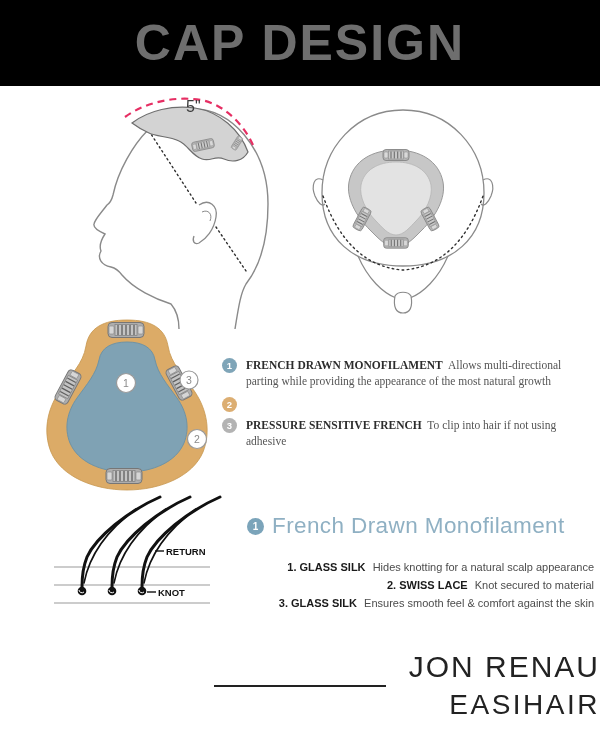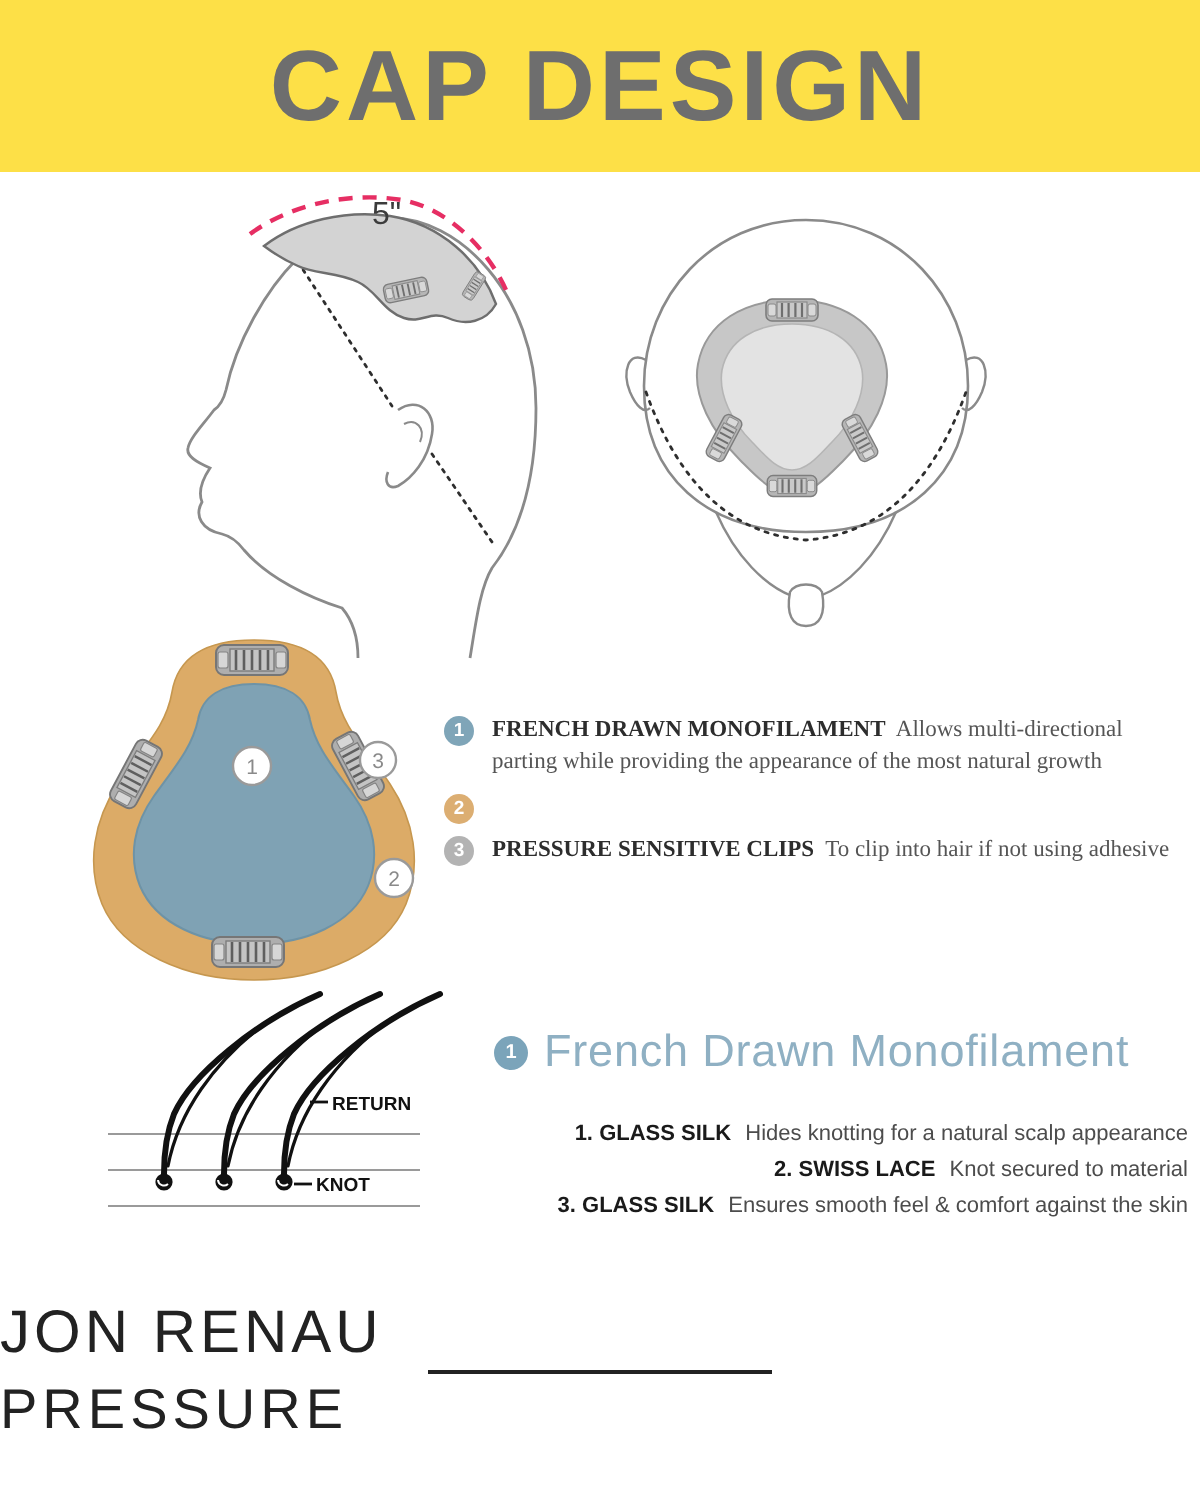--- a/index.html
+++ b/index.html
@@ -1,20 +1,20 @@
 <!DOCTYPE html>
 <html><head>
 <meta charset="utf-8">
 <style>
   html,body{margin:0;padding:0;background:#ffffff;}
   .stage{position:relative;width:600px;height:750px;background:#ffffff;overflow:hidden;
          font-family:"Liberation Sans", sans-serif;}
 
   
-  .header-band{position:absolute;left:0;top:0;width:600px;height:86px;background:#fde047;
+  .header-band{position:absolute;left:0;top:0;width:600px;height:86px;background:#000000;
                display:flex;align-items:center;justify-content:center;}
   .header-band h1{margin:0;font-size:50px;font-weight:bold;letter-spacing:2px;color:#6e6e6e;}
 
   
   .svg-abs{position:absolute;}
   svg text{font-family:"Liberation Sans", sans-serif;}
 
   
   .legend{position:absolute;left:222px;top:357px;width:374px;}
   .legend-item{display:flex;align-items:flex-start;gap:9px;margin-bottom:7px;}
@@ -32,21 +32,21 @@
             font-size:10px;font-weight:bold;display:flex;align-items:center;justify-content:center;}
   .mh-title{font-size:22.5px;color:#8fb0c3;letter-spacing:0.4px;}
 
   
   .layers{position:absolute;left:222px;top:558px;width:372px;}
   .layer-row{height:18px;line-height:18px;font-size:11px;white-space:nowrap;text-align:right;}
   .layer-row b{color:#1a1a1a;}
   .layer-row .ly-desc{color:#4c4c4c;margin-left:4px;}
 
   
-  .footer{position:absolute;left:0;top:652px;width:600px;text-align:left;color:#222222;}
+  .footer{position:absolute;left:0;top:652px;width:600px;text-align:right;color:#222222;}
   .brand-top{font-size:30px;font-weight:300;letter-spacing:2px;line-height:30px;}
   .brand-rule{width:172px;height:2px;background:#222222;margin:3px auto 3px auto;}
   .brand-bottom{font-size:28px;font-weight:300;letter-spacing:2.5px;line-height:29px;}
 </style>
 </head>
 <body>
 
 <div class="stage">
 
   <div class="header-band">
@@ -149,21 +149,21 @@
     <div class="legend-item">
       <span class="legend-dot dot-1">1</span>
       <p class="legend-text"><b>FRENCH DRAWN MONOFILAMENT</b>&nbsp;
          <span>Allows multi-directional parting while providing the appearance of the most natural growth</span></p>
     </div>
     <div class="legend-item tight">
       <span class="legend-dot dot-2">2</span>
     </div>
     <div class="legend-item">
       <span class="legend-dot dot-3">3</span>
-      <p class="legend-text"><b>PRESSURE SENSITIVE CLIPS</b>&nbsp;
+      <p class="legend-text"><b>PRESSURE SENSITIVE FRENCH</b>&nbsp;
          <span>To clip into hair if not using adhesive</span></p>
     </div>
   </div>
 
   <div class="mono-heading">
     <span class="mh-badge">1</span>
     <span class="mh-title">French Drawn Monofilament</span>
   </div>
 
   <svg class="svg-abs" style="left:50px;top:495px;" width="185" height="130" viewBox="0 0 185 130">
@@ -211,16 +211,16 @@
     <div class="layer-row">
       <b>3.</b>
       <b>GLASS SILK</b>
       <span class="ly-desc">Ensures smooth feel &amp; comfort against the skin</span>
     </div>
   </div>
 
   <div class="footer">
     <div class="brand-top">JON RENAU</div>
     <div class="brand-rule"></div>
-    <div class="brand-bottom">PRESSURE</div>
+    <div class="brand-bottom">EASIHAIR</div>
   </div>
 
 </div>
 
 </body></html>

